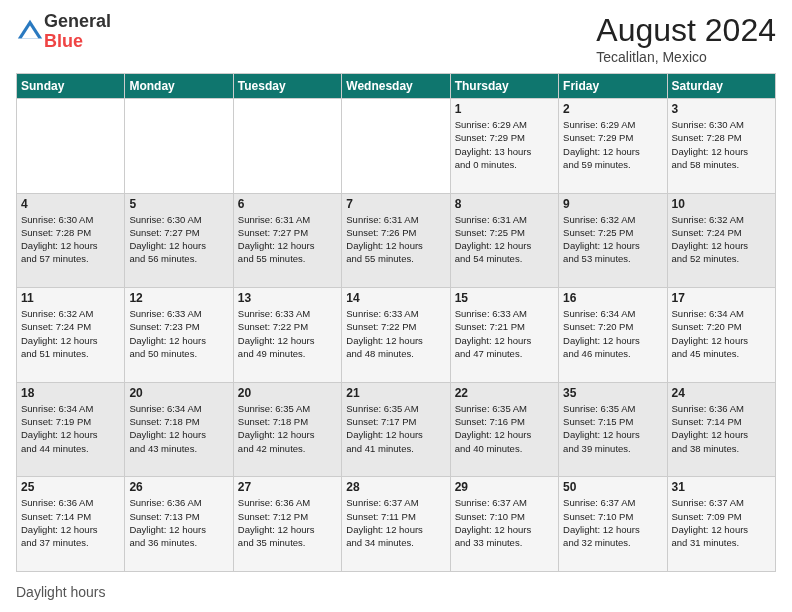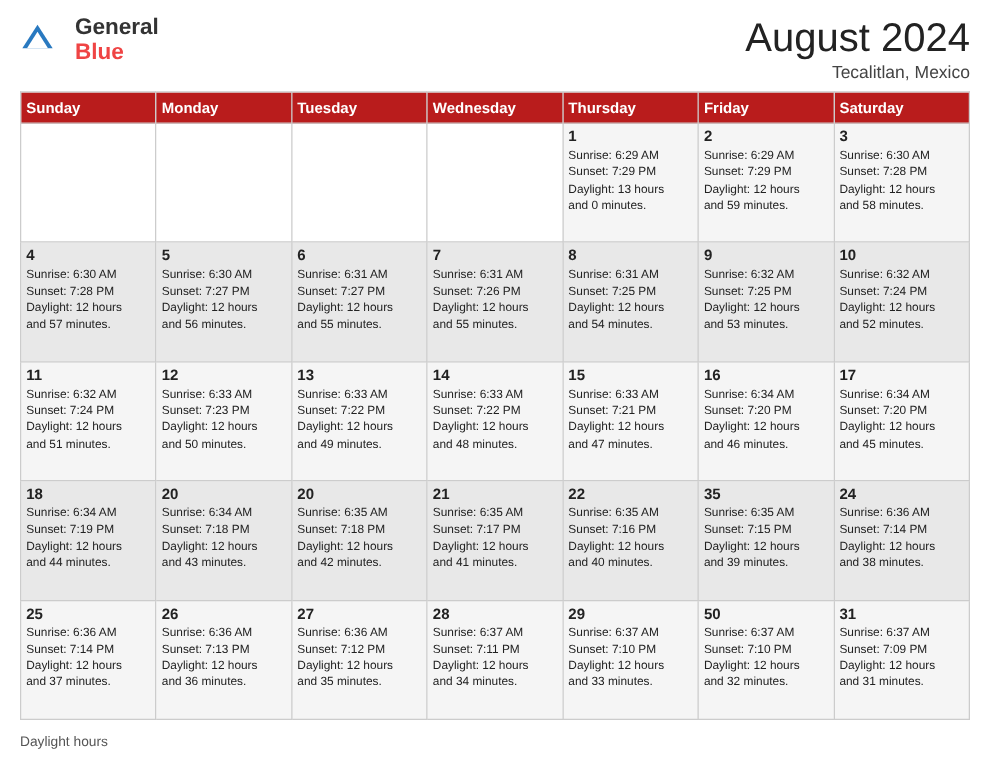--- a/index.html
+++ b/index.html
@@ -19,53 +19,53 @@
     }
     .header {
       display: flex;
       justify-content: space-between;
       align-items: flex-start;
       margin-bottom: 8px;
     }
     .logo {
       display: flex;
       align-items: center;
-      gap: 16px;
+      gap: 0;
     }
     .logo-text {
       font-size: 18px;
       font-weight: bold;
       line-height: 1.1;
     }
     .logo-general { color: #333; }
     .logo-blue { color: #ef4444; }
     .logo-icon {
       width: 28px;
       height: 28px;
     }
     .title-block {
-      text-align: right;
+      text-align: left;
     }
     .month-year {
       font-size: 32px;
       font-weight: normal;
       color: #222;
     }
     .location {
       font-size: 14px;
       color: #444;
     }
     .calendar {
       flex: 1;
       border-collapse: collapse;
       width: 100%;
       table-layout: fixed;
     }
     .calendar thead tr th {
-      background-color: #b91c1c;
+      background-color: #0f766e;
       color: #fff;
       font-size: 12px;
       font-weight: bold;
       padding: 5px 4px;
       text-align: left;
       border: 1px solid #ccc;
     }
     .calendar tbody tr td {
       border: 1px solid #ccc;
       vertical-align: top;
@@ -90,21 +90,21 @@
     .day-info {
       font-size: 9.5px;
       line-height: 1.4;
       color: #222;
     }
     .empty-cell {
       background: #fff !important;
     }
     .footer {
       margin-top: 12px;
-      font-size: 11px;
+      font-size: 14px;
       color: #555;
     }
   </style>
 </head>
 <body>
 
 <div class="page">
   <div class="header">
     <div class="logo">
       <svg class="logo-icon" viewBox="0 0 30 30">

